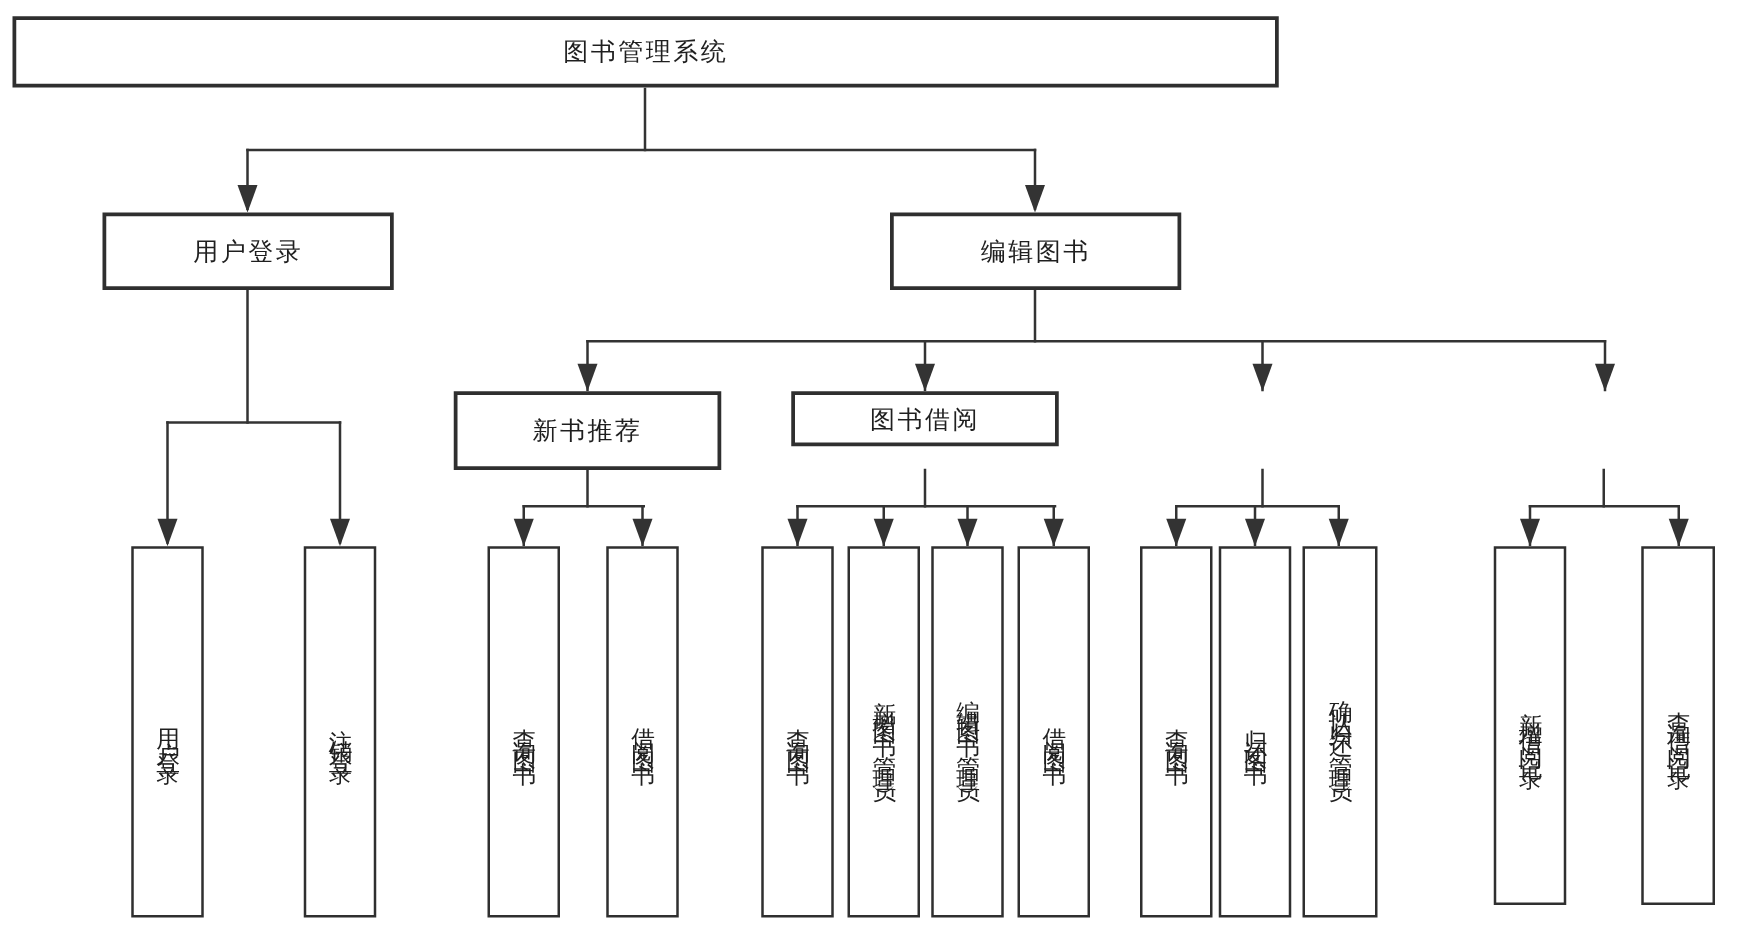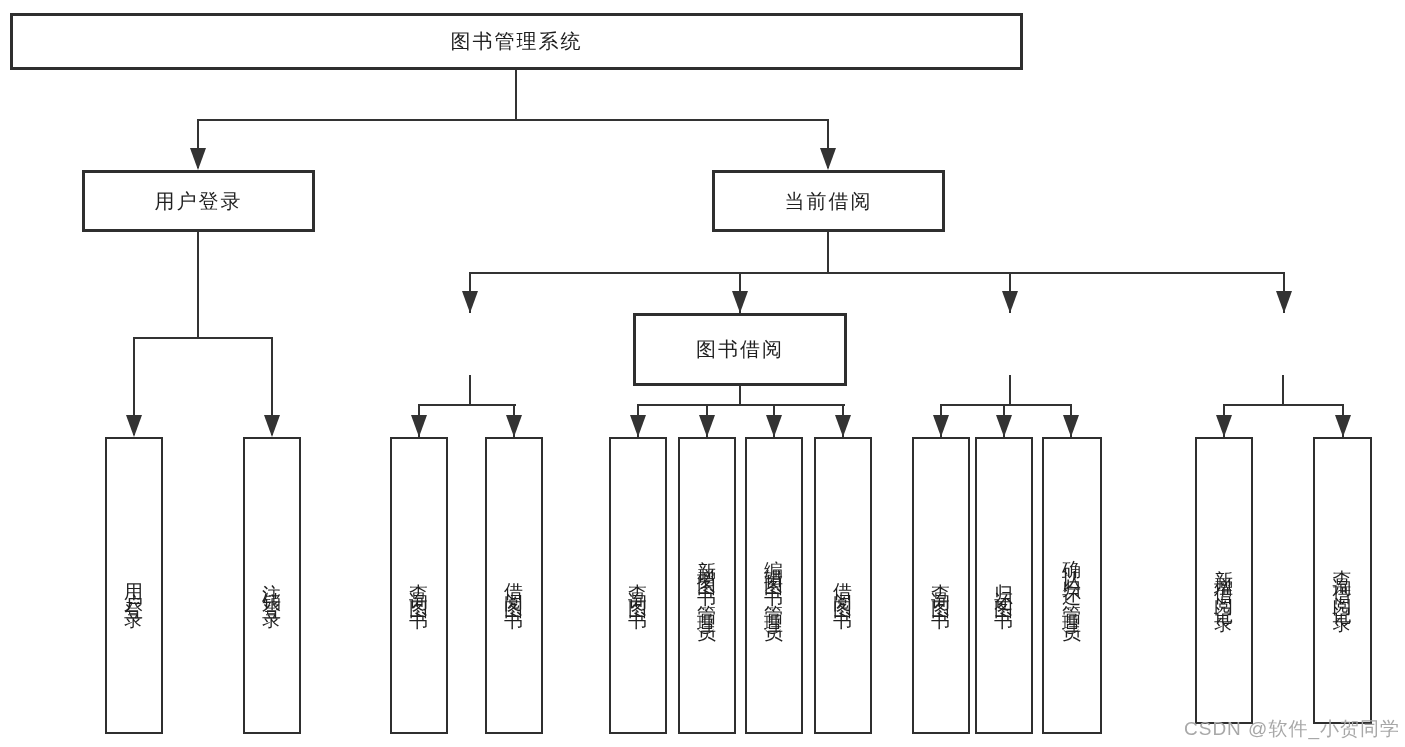--- a/index.html
+++ b/index.html
@@ -118,24 +118,27 @@
   <div class="arrow" style="left:1335px;top:415px"></div>
 
   <div class="node" style="left:10px;top:13px;width:1013px;height:57px">
     <span class="lbl">图书管理系统</span>
   </div>
 
   <div class="node" style="left:82px;top:170px;width:233px;height:62px">
     <span class="lbl">用户登录</span>
   </div>
   <div class="node" style="left:712px;top:170px;width:233px;height:62px">
-    <span class="lbl">当前借阅</span>
+    <span class="lbl">编辑图书</span>
   </div>
 
-  <div class="node" style="left:633px;top:313px;width:214px;height:73px">
+  <div class="node" style="left:363px;top:313px;width:214px;height:63px">
+    <span class="lbl">新书推荐</span>
+  </div>
+  <div class="node" style="left:633px;top:313px;width:214px;height:44px">
     <span class="lbl">图书借阅</span>
   </div>
 
   <div class="node leaf" style="left:105px;top:437px;width:58px;height:297px">
     <span class="lbl">用户登录</span>
   </div>
   <div class="node leaf" style="left:243px;top:437px;width:58px;height:297px">
     <span class="lbl">注销登录</span>
   </div>
 
@@ -169,15 +172,14 @@
     <span class="lbl">确认归还（管理员）</span>
   </div>
 
   <div class="node leaf" style="left:1195px;top:437px;width:58px;height:287px">
     <span class="lbl">新增借阅记录</span>
   </div>
   <div class="node leaf" style="left:1313px;top:437px;width:59px;height:287px">
     <span class="lbl">查询借阅记录</span>
   </div>
 
-  <div class="watermark">CSDN @软件_小贺同学</div>
 
 </div>
 
 </body></html>

